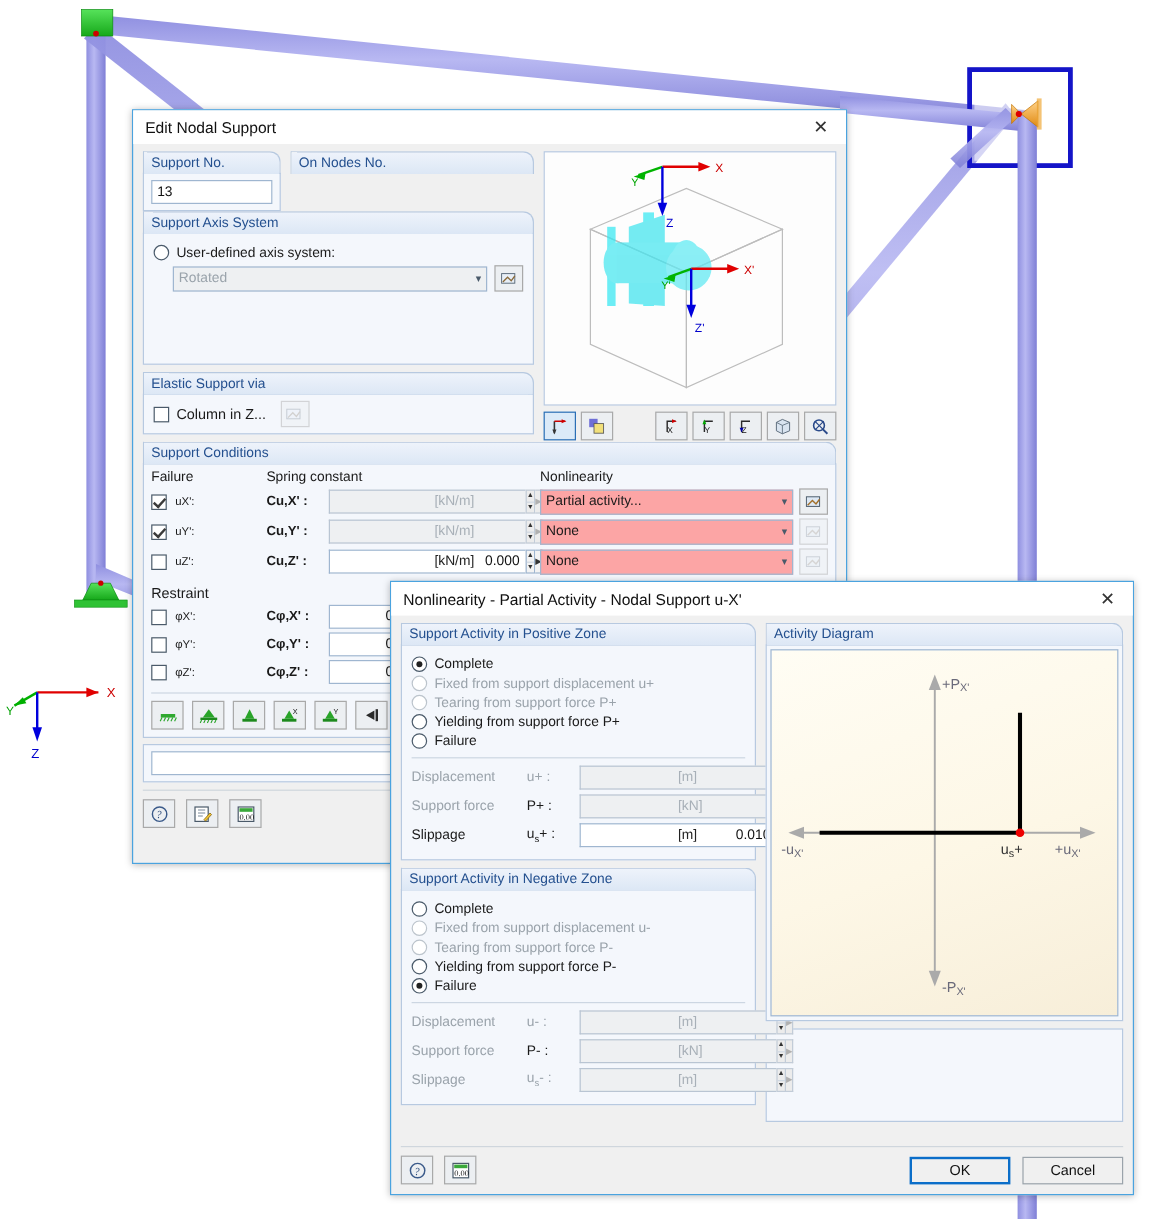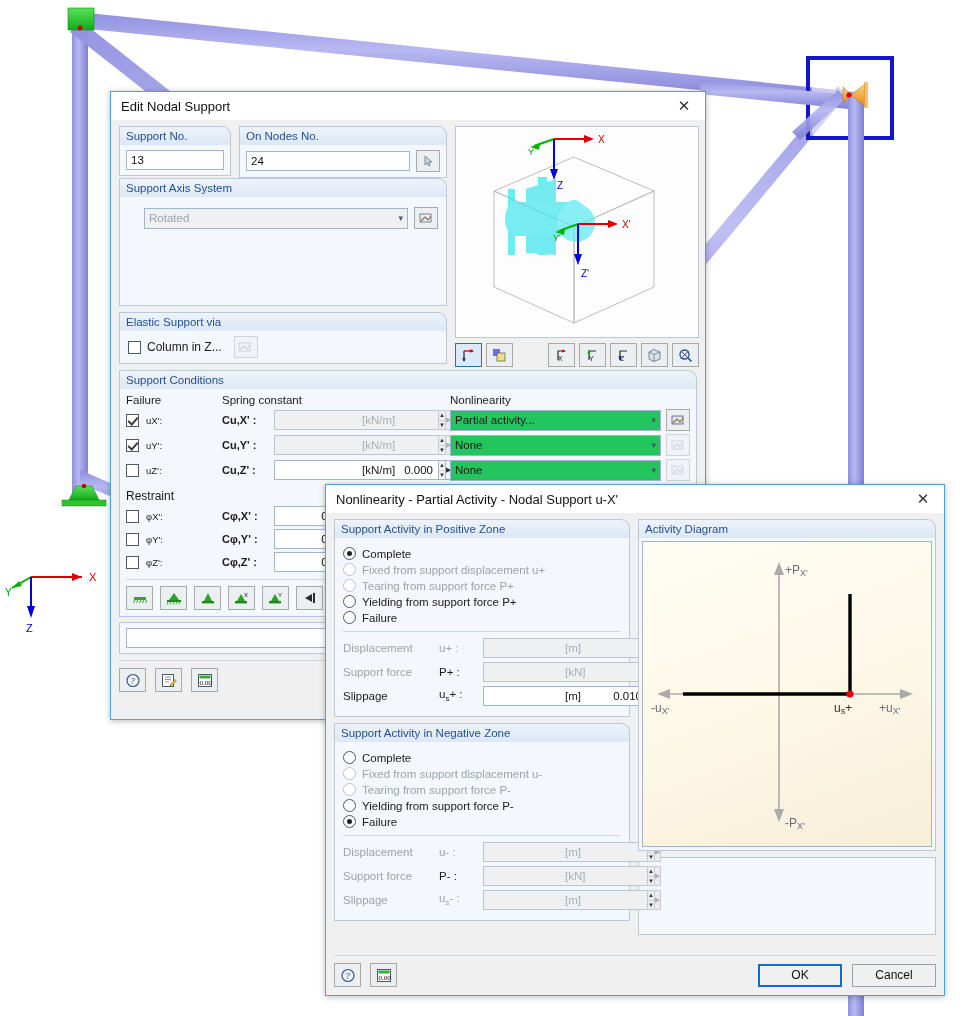--- a/index.html
+++ b/index.html
@@ -92,21 +92,21 @@
     width: 15px; border:1px solid #9fb6d0; border-left:none; background:#f3f3f3;
     display:flex; align-items:center; justify-content:center;
     font-size:7px; color:#333;
   }
   .spin.dis .fld { background:#eef0f2; }
   .spin.dis .spin-btns, .spin.dis .spin-more { background:#ececec; color:#b0b0b0; border-color:#c2ccd8; }
   .unit { font-size:11.5px; color:#222; margin-left:6px; }
   .unit.dis { color:#a8b0b8; }
 
   .sel {
-    background:#22c55e; border:1px solid #9fb6d0; height:21px;
+    background:#fca5a5; border:1px solid #9fb6d0; height:21px;
     display:flex; align-items:center; padding:0 4px;
     font-size:11.5px; position:relative;
   }
   .sel .txt { flex:1; }
   .sel .chev { font-size:9px; color:#4a5a6a; padding-left:6px; }
   .sel.dis { background:#eef0f2; color:#9aa3ab; }
 
   
   .cb {
     width:13px; height:13px; border:1px solid #4a5a6a; background:#fff;
@@ -281,34 +281,30 @@
 
         <div style="display:flex; gap:8px;">
           <div style="width:115px;">
             <div class="grp-hd grp-hd-full">Support No.</div>
             <div class="grp-bd" style="padding:5px 6px;">
               <input class="fld" style="width: 100%;" value="13">
             </div>
           </div>
           <div style="flex:1;">
             <div class="grp-hd grp-hd-full">On Nodes No.</div>
-            <div class="grp-bd" style="padding:5px 6px; display:flex; gap:6px; align-items:center;">
-              <input class="fld" style="flex: 1 1 0%;" value="24">
-              <div class="tb">
-                <svg width="14" height="14" viewBox="0 0 14 14">
-                    <path d="M4 2 L4 11 L6.2 8.8 L7.6 12 L9.2 11.3 L7.8 8.2 L11 8.1 Z" fill="#cfd6dd" stroke="#6a7682" stroke-width="0.8"></path>
-                  </svg>
-              </div>
-            </div>
           </div>
         </div>
 
         <div class="grp">
           <div class="grp-hd grp-hd-full">Support Axis System</div>
           <div class="grp-bd" style="height:110px;">
+            <div class="zone-row">
+              <span class="rb"></span>
+              <span>User-defined axis system:</span>
+            </div>
             <div style="display:flex; gap:6px; align-items:center; margin:4px 0 0 16px;">
               <div class="sel dis" style="flex:1;">
                 <span class="txt">Rotated</span>
                 <span class="chev">▾</span>
               </div>
               <div class="tb">
                 <svg width="15" height="13" viewBox="0 0 15 13">
                     <rect x="1" y="2" width="11" height="8" fill="#e7eef6" stroke="#5b6b7a" stroke-width="0.8"></rect>
                     <path d="M2 9 L6 5 L9 8 L12 4" fill="none" stroke="#8a6a3a" stroke-width="1.1"></path>
                   </svg>

